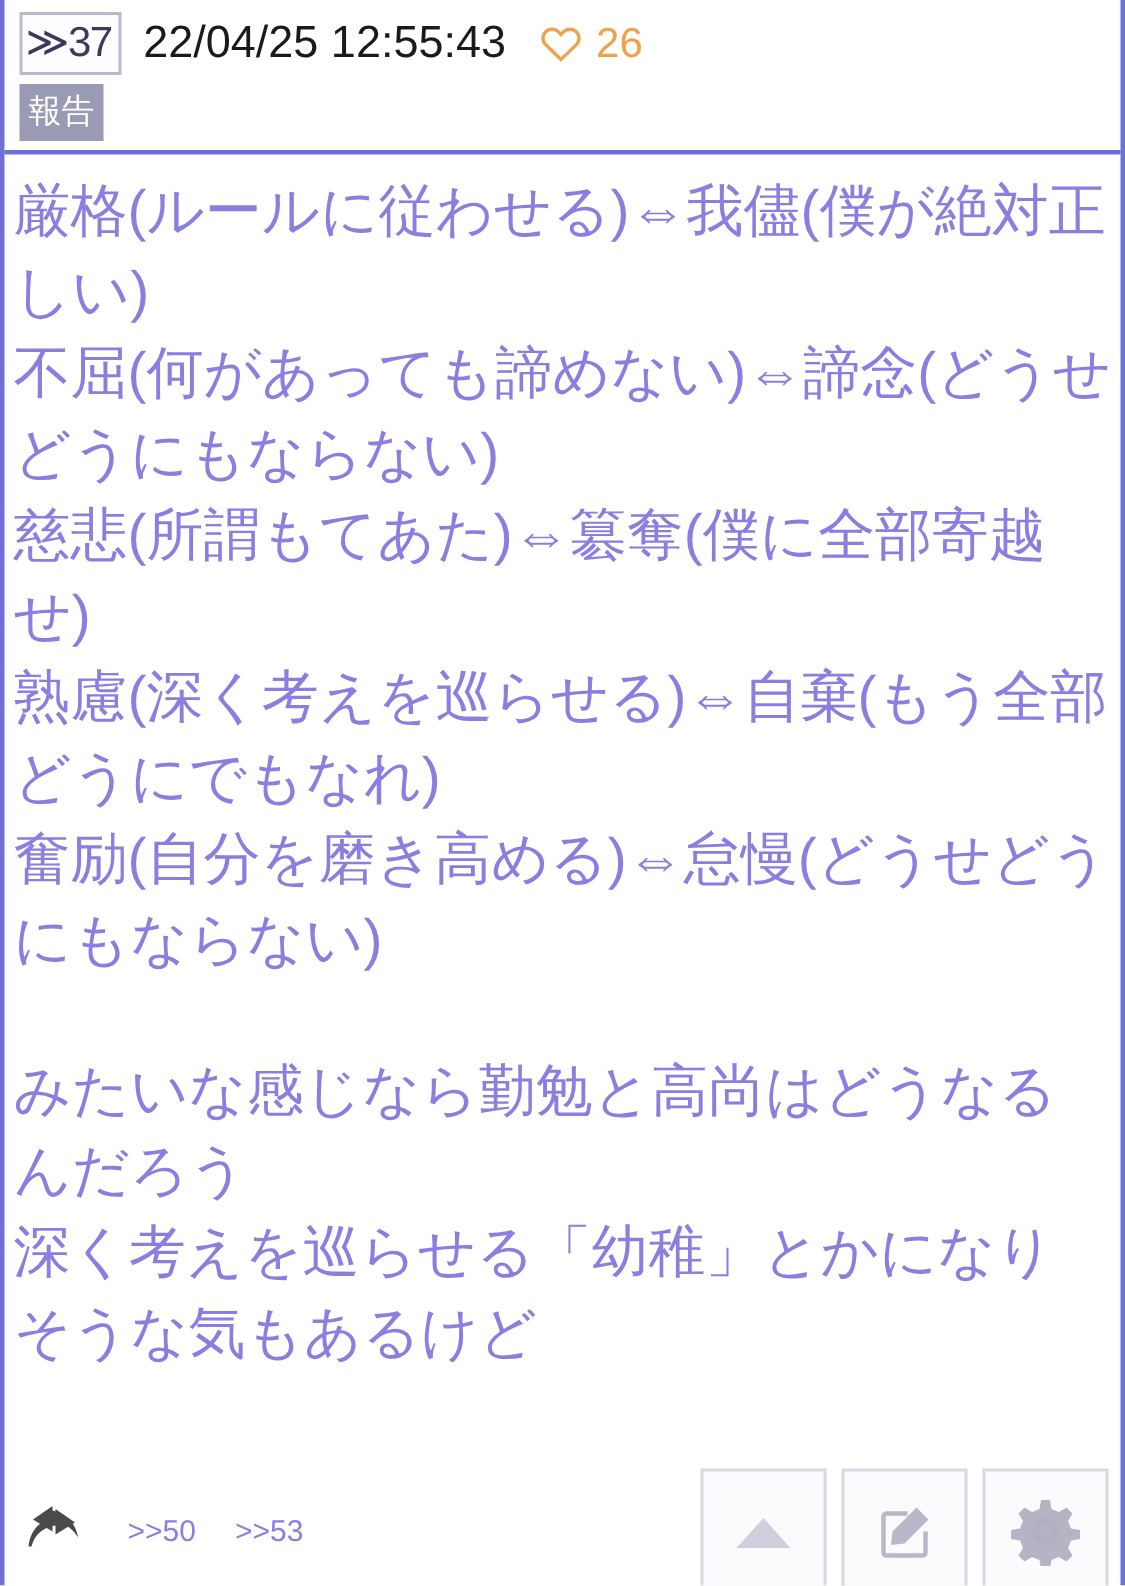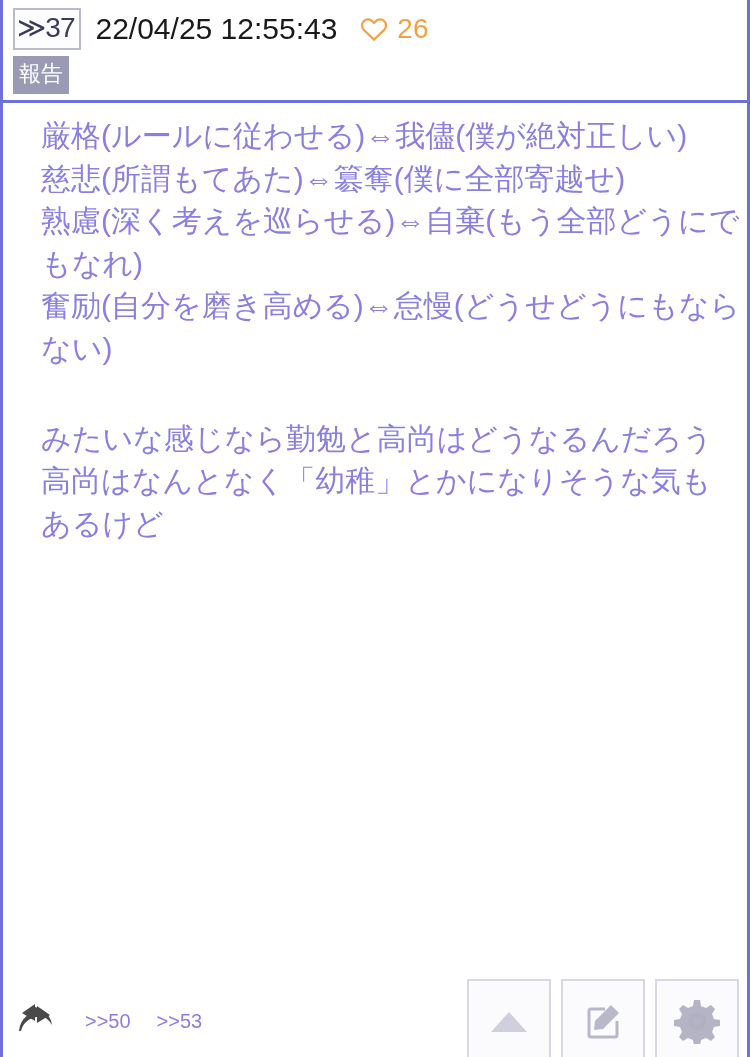--- a/index.html
+++ b/index.html
@@ -97,25 +97,24 @@
     height: 3px;
     background: #6f6fd8;
     width: 100%;
   }
 
   
   .post-body {
     flex: 1 1 auto;
     padding: 12px 6px 0 6px;
     color: #8a7fe0;
-    font-size: 30px;
+    font-size: 38px;
     line-height: 1.42;
     font-family: "Liberation Sans", sans-serif;
     overflow: hidden;
-    margin-left: 32px;
   }
   .para {
     margin: 0;
     color: #8a7fe0;
     word-break: break-all;
   }
   .blank-line {
     height: 47px;
   }
 
@@ -190,26 +189,27 @@
     </div>
     <div class="report-row">
       <span class="report-btn">報告</span>
     </div>
   </div>
 
   <div class="header-rule"></div>
 
   <div class="post-body">
     <p class="para">厳格(ルールに従わせる)⇔我儘(僕が絶対正しい)</p>
+    <p class="para">不屈(何があっても諦めない)⇔諦念(どうせどうにもならない)</p>
     <p class="para">慈悲(所謂もてあた)⇔簒奪(僕に全部寄越せ)</p>
     <p class="para">熟慮(深く考えを巡らせる)⇔自棄(もう全部どうにでもなれ)</p>
     <p class="para">奮励(自分を磨き高める)⇔怠慢(どうせどうにもならない)</p>
     <div class="blank-line"></div>
     <p class="para">みたいな感じなら勤勉と高尚はどうなるんだろう</p>
-    <p class="para">高尚はなんとなく「幼稚」とかになりそうな気もあるけど</p>
+    <p class="para">深く考えを巡らせる「幼稚」とかになりそうな気もあるけど</p>
   </div>
 
   <div class="post-footer">
     <span class="reply-arrow">
       <svg width="54" height="40" viewBox="0 0 54 40">
         <path d="M20 6 C10 8 4 16 3 24 C7 17 13 14 20 14 L20 20 L33 12 L20 3 Z" fill="#4a4a4a" transform="scale(-1,1) translate(-40,0)"></path>
         <path d="M6 30 C8 22 14 17 22 16 L22 22 L35 14 L22 5 L22 11 C11 12 5 20 4 30 Z" fill="#4a4a4a"></path>
       </svg>
     </span>
     <span class="backlinks">

